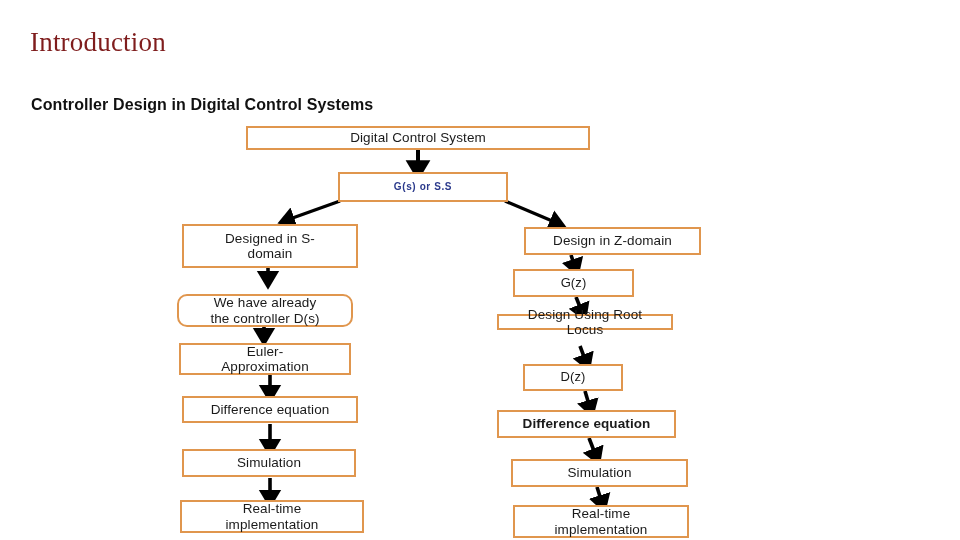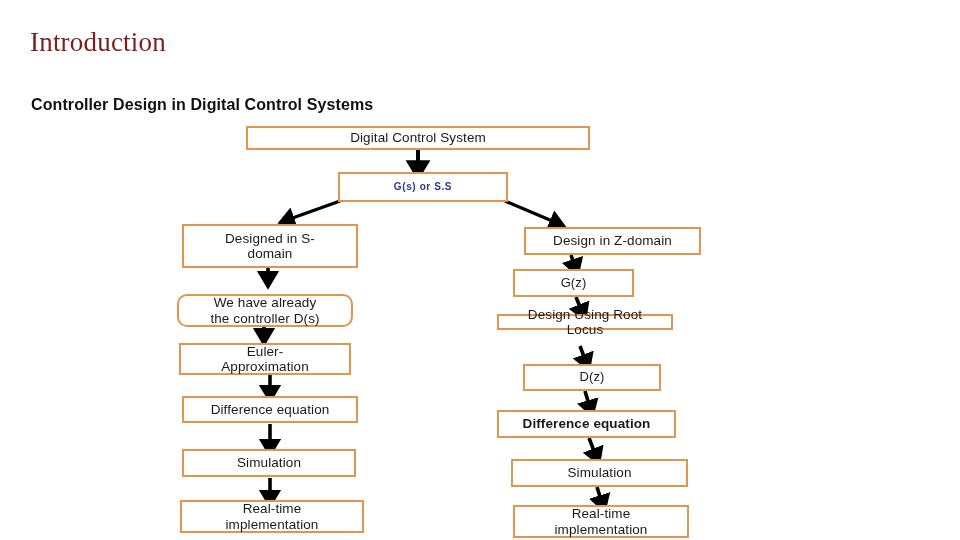--- a/index.html
+++ b/index.html
@@ -173,21 +173,21 @@
 
   <div class="node small-node" style="left:513px; top:269px; width:121px; height:28px;">
     <span class="label">G(z)</span>
   </div>
 
   <div class="node" style="left:497px; top:314px; width:176px; height:16px;">
     <span class="label">Design Using Root
 Locus</span>
   </div>
 
-  <div class="node small-node" style="left:523px; top:364px; width:138px; height:27px;">
+  <div class="node small-node" style="left:523px; top:364px; width:100px; height:27px;">
     <span class="label">D(z)</span>
   </div>
 
   <div class="node bold-node" style="left:497px; top:410px; width:179px; height:28px;">
     <span class="label">Difference equation</span>
   </div>
 
   <div class="node" style="left:511px; top:459px; width:177px; height:28px;">
     <span class="label">Simulation</span>
   </div>

